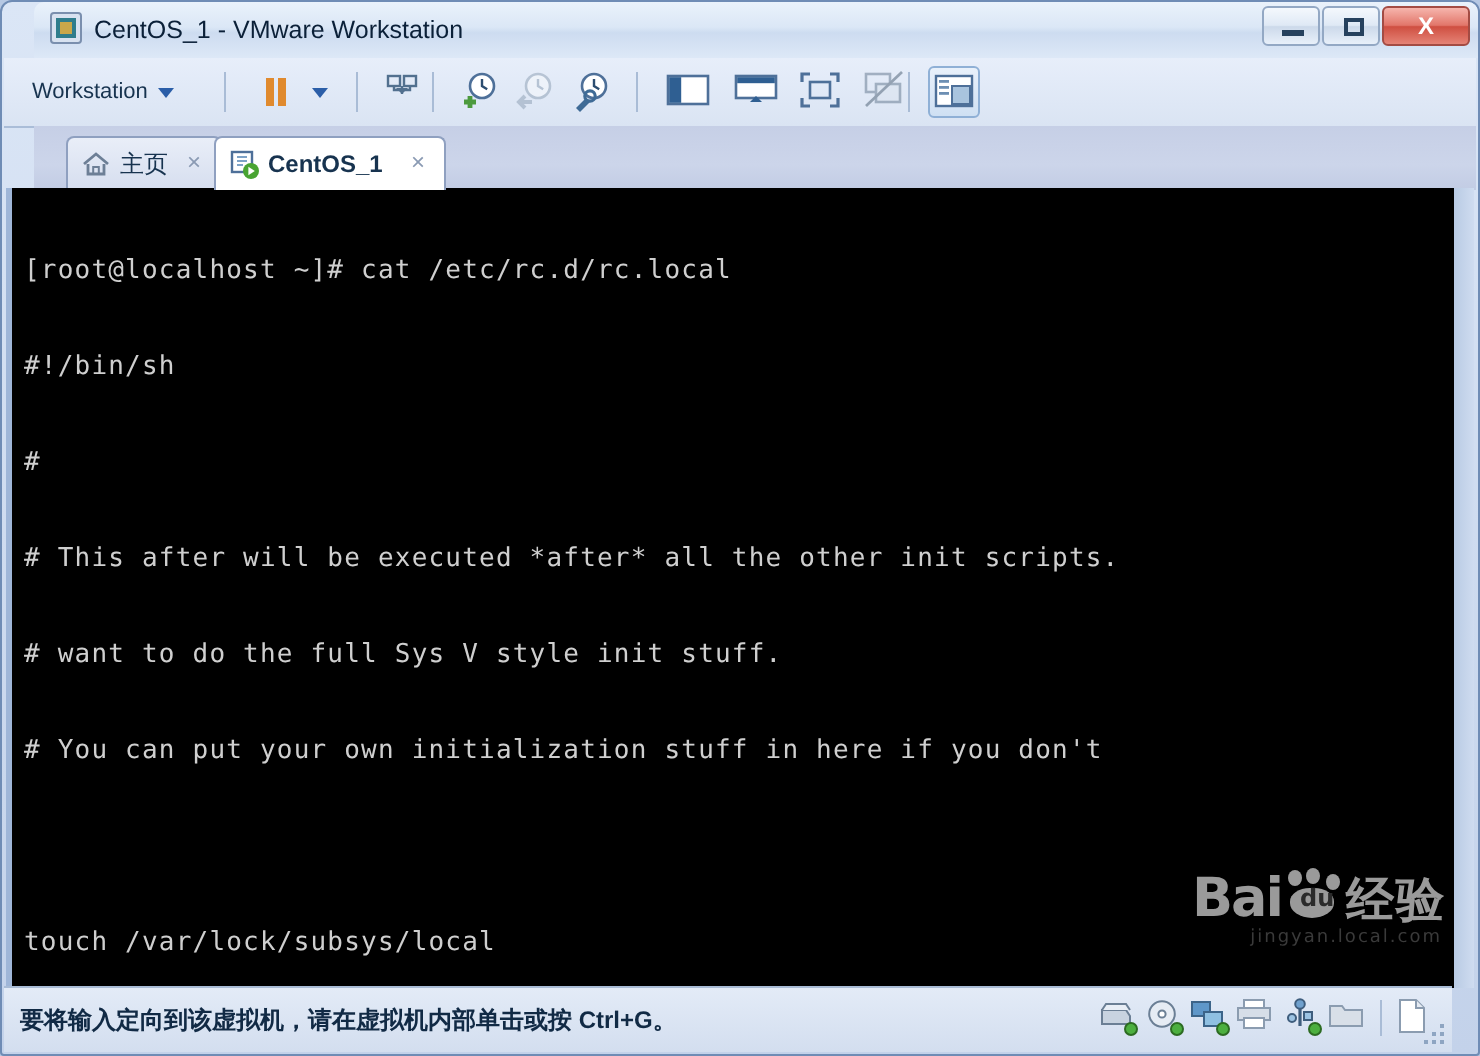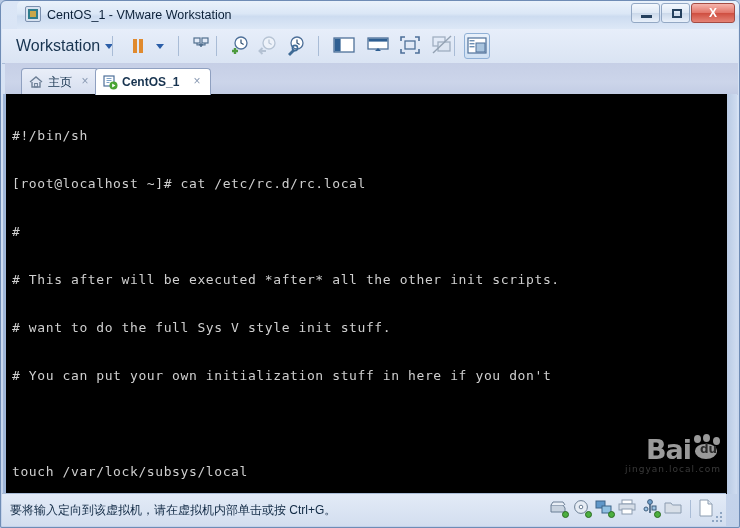--- a/index.html
+++ b/index.html
@@ -56,41 +56,41 @@
   .max-box{position:absolute;left:10px;top:5px;width:10px;height:9px;border:2px solid #26415e;box-sizing:border-box;}
 
   
   .toolbar{
     position:absolute;left:1px;top:28px;right:1px;height:34px;
     background:linear-gradient(to bottom,#e7eefa 0%,#dae4f3 100%);
     border-bottom:1px solid #aabdd8;
   }
   .tb-menu{
     position:absolute;left:14px;top:7px;height:20px;line-height:20px;
-    font-size:16px;color:#17334f;white-space:nowrap;cursor:default;
+    font-size:11px;color:#17334f;white-space:nowrap;cursor:default;
   }
   .caret{display:inline-block;width:0;height:0;margin-left:5px;
     border-left:4px solid transparent;border-right:4px solid transparent;
     border-top:5px solid #2b5ea8;vertical-align:middle;}
   .tb-sep{position:absolute;top:7px;width:1px;height:20px;background:#a9bcd6;}
   .tb-btn{position:absolute;top:5px;width:26px;height:24px;}
   .tb-btn.pressed{
     border:1px solid #8fb0d6;border-radius:3px;
     background:linear-gradient(to bottom,#e9f1fb,#cfe0f3);
     box-sizing:border-box;
   }
   .pause-ic{position:absolute;left:5px;top:5px;width:14px;height:14px;}
   .pause-ic b{position:absolute;top:0;width:4px;height:14px;background:#e08a2e;display:block;}
   .pause-ic b:first-child{left:2px;}
   .pause-ic b:last-child{left:8px;}
   svg{display:block;}
 
   
   .tabbar{
-    position:absolute;left:4px;top:62px;right:1px;height:32px;
+    position:absolute;left:16px;top:62px;right:1px;height:32px;
     background:linear-gradient(to bottom,#c6cfe6 0%,#ccd5ea 60%,#c2cce4 100%);
   }
   .tab{
     position:absolute;top:5px;height:27px;
     border:1px solid #8fa0c0;border-bottom:none;border-radius:4px 4px 0 0;
     box-sizing:border-box;font-size:12px;color:#17334f;
     background:linear-gradient(to bottom,#e9eef8,#d6deef);
   }
   .tab.active{
     background:#ffffff;border-color:#8fa0c0;z-index:3;
@@ -134,20 +134,21 @@
     position:absolute;right:16px;bottom:20px;
     font-size:9px;color:#3a3a3a;letter-spacing:1px;
     font-family:"DejaVu Sans",sans-serif;pointer-events:none;
   }
 
   
   .statusbar{
     position:absolute;left:1px;right:13px;bottom:1px;height:32px;
     background:linear-gradient(to bottom,#e3ebf7 0%,#d3deef 100%);
     border-top:1px solid #a9bcd6;
+    font-weight:bold;
   }
   .status-text{
     position:absolute;left:8px;top:8px;height:16px;line-height:16px;
     font-size:12px;color:#112a45;white-space:nowrap;
   }
   .dev-icons{position:absolute;right:8px;top:5px;height:22px;}
   .dev{float:left;width:21px;height:20px;position:relative;margin-left:2px;}
   .dev .dot{position:absolute;right:1px;bottom:1px;width:7px;height:7px;border-radius:50%;
     background:#4caf3f;border:1px solid #2c6b22;box-sizing:border-box;}
   .dev-sep{float:left;width:1px;height:18px;background:#a9bcd6;margin:1px 4px 0 5px;}
@@ -302,41 +303,42 @@
           <path d="M10.2 9.4 L13.4 11.5 L10.2 13.6 z" fill="#ffffff"></path>
         </svg>
       </span>
       <span class="lbl">CentOS_1</span>
       <span class="xc">×</span>
     </div>
   </div>
 
   <div class="vmframe">
     <div class="term">
+      <div>[root@localhost ~]# cat /etc/rc.d/rc.local</div>
       <div>#!/bin/sh</div>
-      <div>[root@localhost ~]# cat /etc/rc.d/rc.local</div>
       <div>#</div>
       <div># This after will be executed *after* all the other init scripts.</div>
       <div># want to do the full Sys V style init stuff.</div>
       <div># You can put your own initialization stuff in here if you don't</div>
       <div></div>
       <div>touch /var/lock/subsys/local</div>
       <div><span>[root@localhost ~]# </span><span class="cursor"></span></div>
     </div>
     <div class="vm-right-edge"></div>
 
     <div class="watermark">
       <span class="wm-bai">Bai</span>
       <span class="wm-paw">
         <i class="pad" style="left:2px;top:1px;width:7px;height:8px;"></i>
         <i class="pad" style="left:11px;top:0px;width:7px;height:8px;"></i>
         <i class="pad" style="left:21px;top:3px;width:7px;height:8px;"></i>
         <i class="pad" style="left:3px;top:10px;width:22px;height:15px;border-radius:45% 45% 50% 50%;"></i>
         <span class="wm-du">du</span>
       </span>
+      <span class="wm-cn">经验</span>
     </div>
     <div class="wm-url">jingyan.local.com</div>
   </div>
 
   <div class="statusbar">
     <div class="status-text">要将输入定向到该虚拟机，请在虚拟机内部单击或按 Ctrl+G。</div>
 
     <div class="dev-icons">
       <div class="dev">
         <svg width="18" height="16" viewBox="0 0 18 16">

